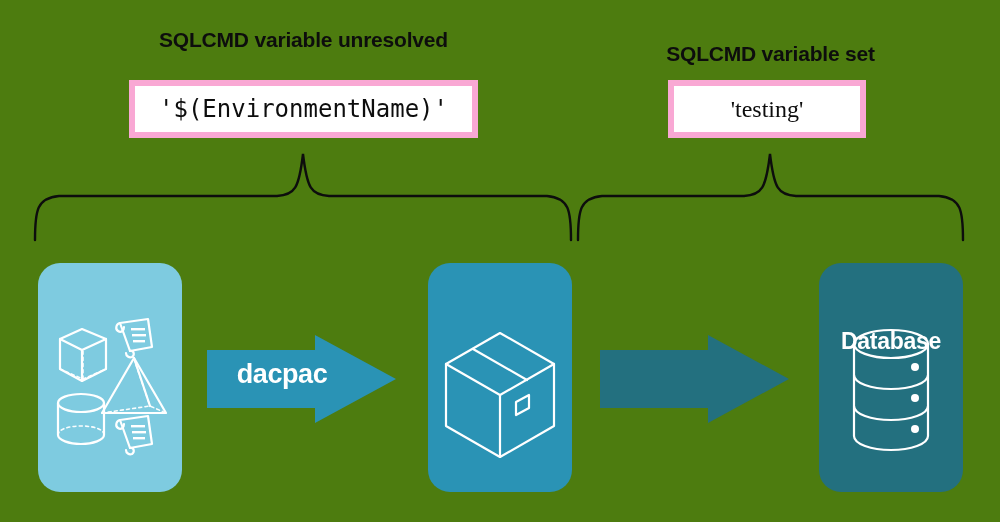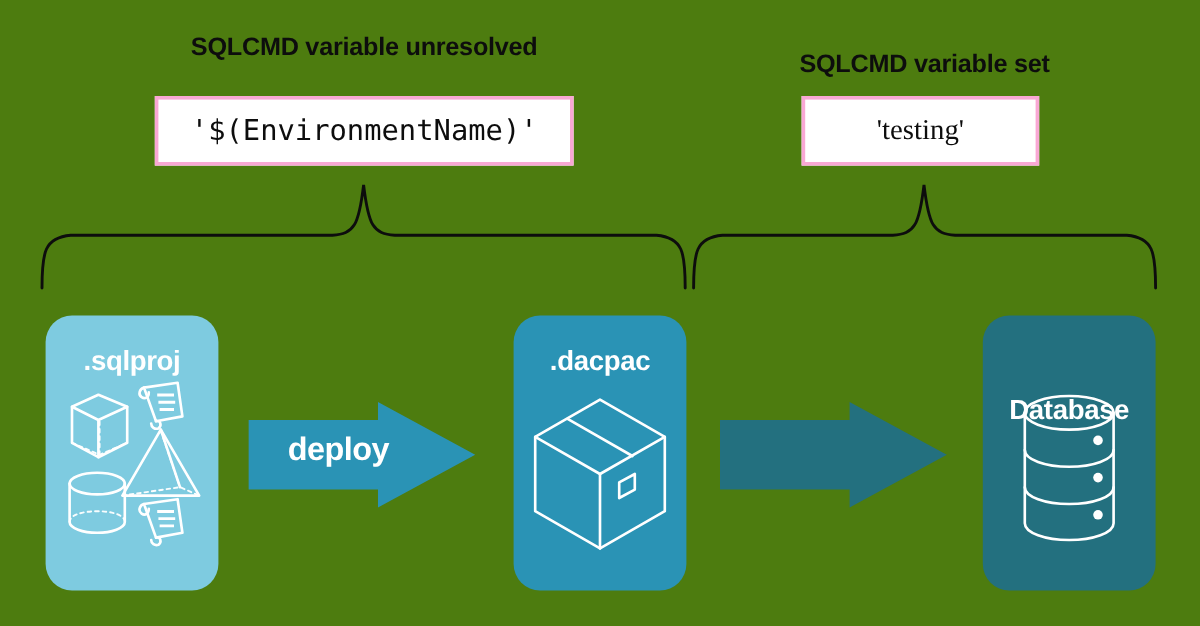--- a/index.html
+++ b/index.html
@@ -29,21 +29,21 @@
     text-align: center;
     white-space: nowrap;
   }
   #title-left  { left: 0;   top: 28px; width: 607px; }
   #title-right { left: 578px; top: 42px; width: 385px; }
 
   
   .value-box {
     position: absolute;
     box-sizing: border-box;
-    border: 3px solid #f9a8d4;
+    border: 6px solid #f9a8d4;
     background: #ffffff;
     display: flex;
     align-items: center;
     justify-content: center;
     font-family: "DejaVu Sans Mono", monospace;
     font-size: 24px;
     color: #0d0d0d;
     letter-spacing: 0px;
     white-space: nowrap;
   }
@@ -163,21 +163,20 @@
     <path class="brace-path" d="M 2,88
              C 2,58 4,46 26,44
              L 168,44
              C 186,43 190,36 194,2
              C 198,36 202,43 220,44
              L 363,44
              C 385,46 387,58 387,88"></path>
   </svg>
 
   <div class="card" id="card-sqlproj">
-    <div class="card-label">.sqlproj</div>
 
     <svg class="card-art" viewBox="0 0 144 229">
 
       <g>
         <path class="art-stroke" d="M 22,76 L 44,66 L 68,76 L 68,106 L 44,118 L 22,106 Z"></path>
         <path class="art-stroke" d="M 22,76 L 44,87 L 68,76"></path>
         <path class="art-stroke" d="M 44,87 L 44,118"></path>
         <path class="art-dash" d="M 22,106 L 45,116 L 68,106"></path>
         <path class="art-dash" d="M 45,116 L 45,85"></path>
       </g>
@@ -209,21 +208,20 @@
         <path class="art-stroke" d="M 82,157 C 78,158 77,163 80,165 C 83,167 86,165 86,161"></path>
         <path class="art-stroke" d="M 92,185 C 96,184 97,189 94,191 C 91,192 88,190 88,187"></path>
         <path class="art-fill" d="M 93,162 h 14 v 2.4 h -14 Z"></path>
         <path class="art-fill" d="M 94,168 h 14 v 2.4 h -14 Z"></path>
         <path class="art-fill" d="M 95,174 h 12 v 2.4 h -12 Z"></path>
       </g>
     </svg>
   </div>
 
   <div class="card" id="card-dacpac">
-    <div class="card-label">.dacpac</div>
 
     <svg class="card-art" viewBox="0 0 144 229">
       <g>
 
         <path class="art-stroke" stroke-width="3.2" d="M 72,70 L 126,101 L 126,163 L 72,194 L 18,163 L 18,101 Z"></path>
 
         <path class="art-stroke" stroke-width="3.2" d="M 18,101 L 72,132 L 126,101"></path>
         <path class="art-stroke" stroke-width="3.2" d="M 72,132 L 72,194"></path>
 
         <path class="art-stroke" stroke-width="3.2" d="M 45,86 L 99,117"></path>
@@ -246,21 +244,21 @@
         <circle class="art-fill" cx="96" cy="135" r="4"></circle>
         <circle class="art-fill" cx="96" cy="166" r="4"></circle>
       </g>
     </svg>
   </div>
 
   <div class="arrow-wrap" id="arrow-build">
     <svg width="190" height="92" viewBox="0 0 190 92">
       <path d="M 0,17 L 108,17 L 108,2 L 189,46 L 108,90 L 108,75 L 0,75 Z" fill="#2a93b5"></path>
     </svg>
-    <div class="arrow-label">deploy</div>
+    <div class="arrow-label">dacpac</div>
   </div>
 
   <div class="arrow-wrap" id="arrow-deploy">
     <svg width="190" height="92" viewBox="0 0 190 92">
       <path d="M 0,17 L 108,17 L 108,2 L 189,46 L 108,90 L 108,75 L 0,75 Z" fill="#23707f"></path>
     </svg>
   </div>
 
 </div>
 

